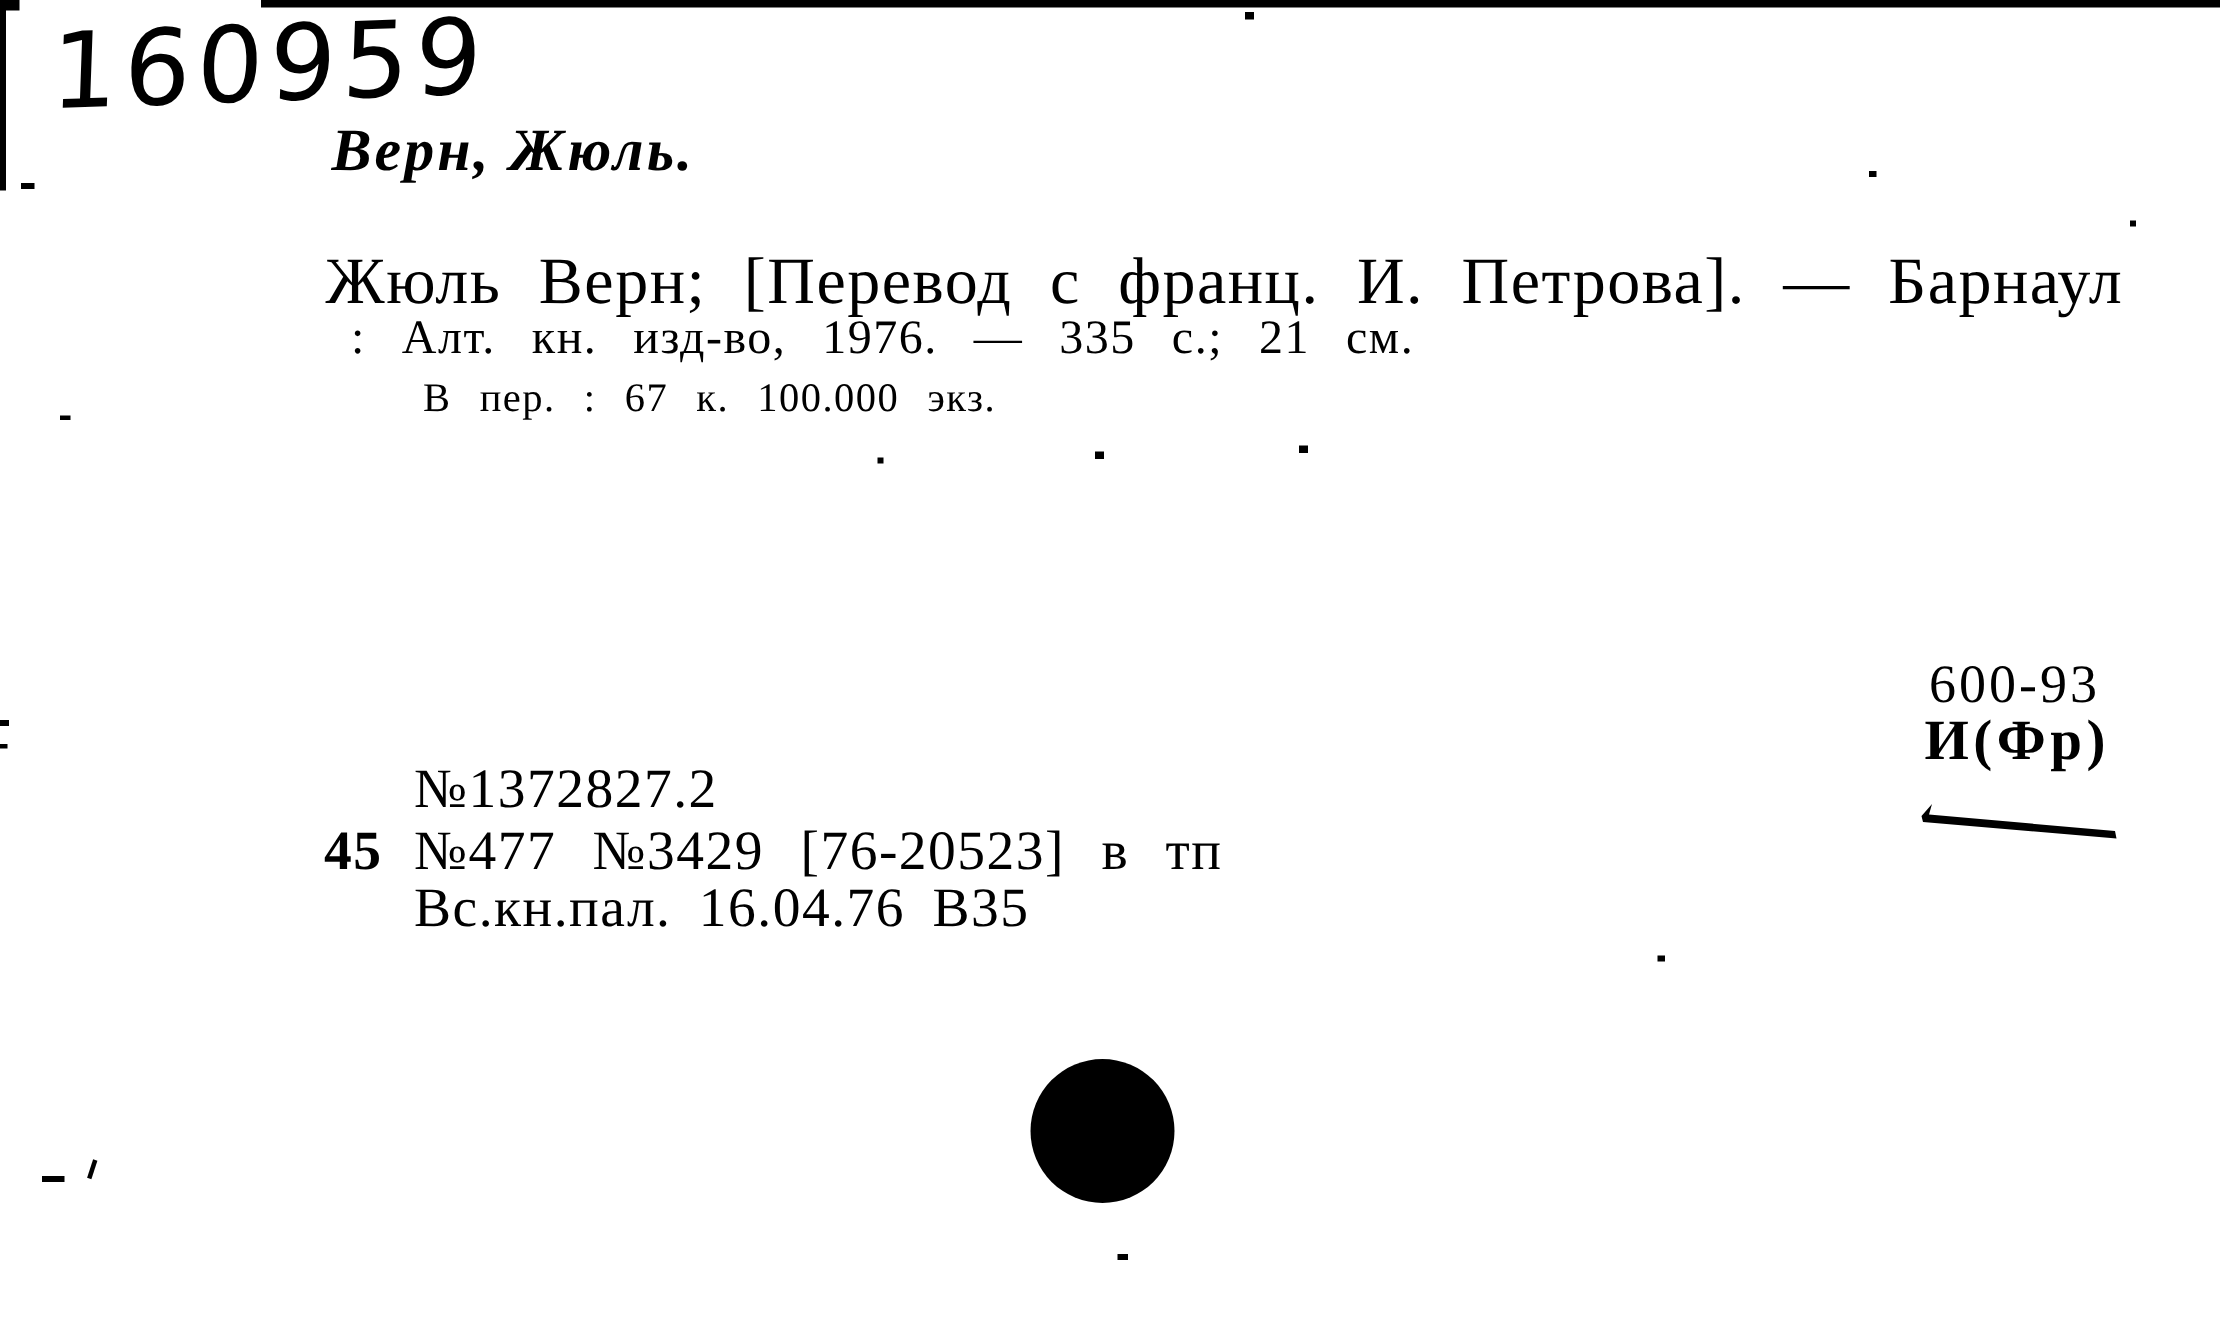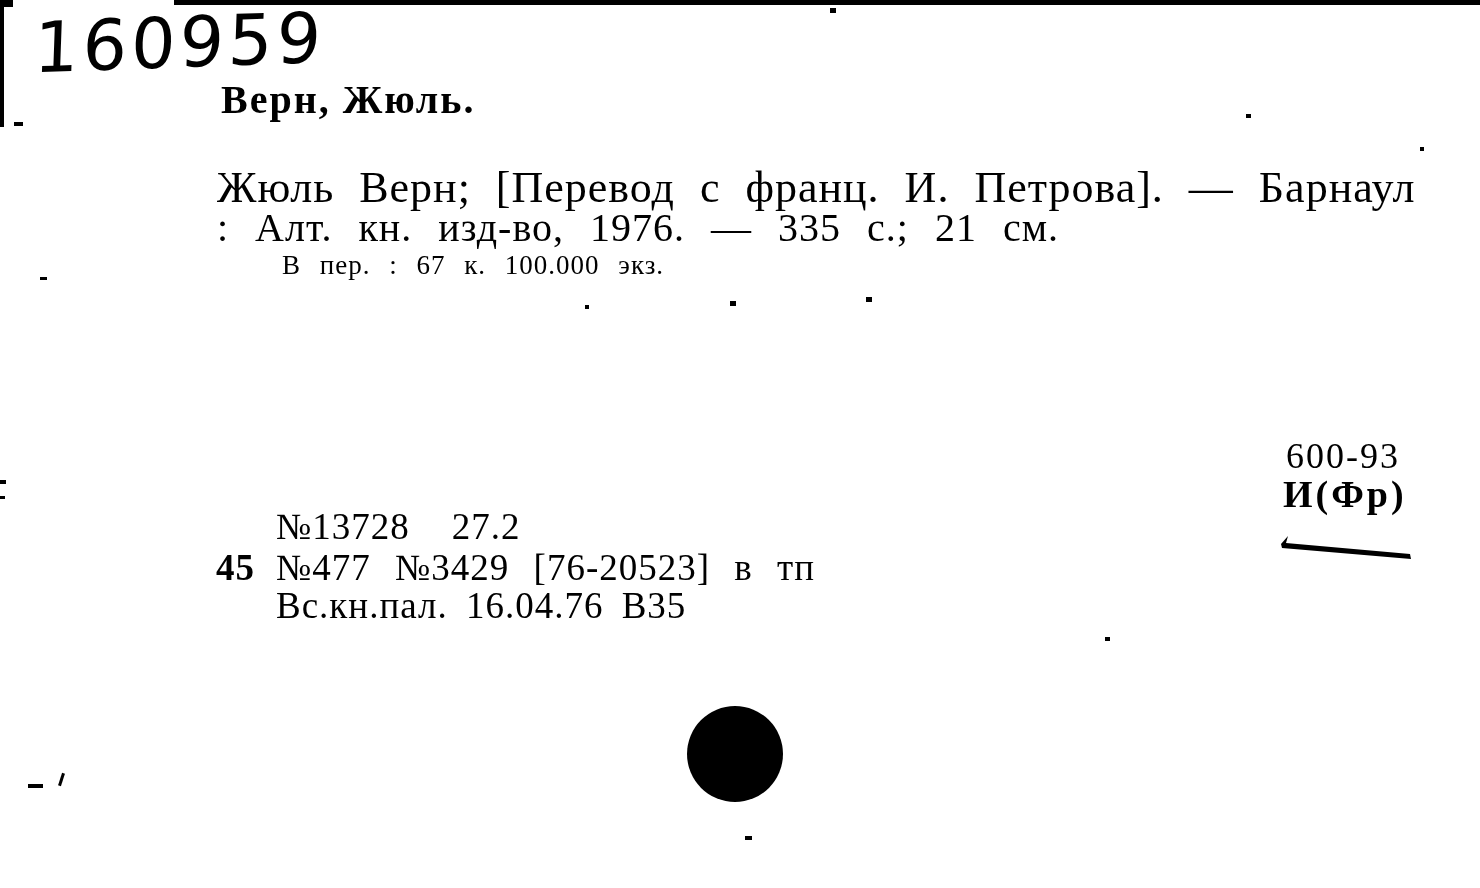--- a/index.html
+++ b/index.html
@@ -42,31 +42,31 @@
     transform: rotate(-2deg) skewX(-4deg);
     white-space: nowrap;
   }
   
   .tline {
     position: absolute;
     white-space: nowrap;
     line-height: 1;
     letter-spacing: 1px;
   }
-  .heading   { left: 221px; top: 80px;  font-size: 40px; font-weight: bold; letter-spacing: 2px; }
+  .heading   { left: 221px; top: 80px;  font-size: 40px; font-weight: bold; letter-spacing: 2px; font-style: italic; }
   .d1 { left: 256px; top: 125px; font-size: 40px; word-spacing: 24px; }
   .d2 { left: 217px; top: 166px; font-size: 44px; word-spacing: 13px; }
-  .d3 { left: 217px; top: 208px; font-size: 40px; word-spacing: 15px; }
+  .d3 { left: 234px; top: 208px; font-size: 32px; word-spacing: 15px; }
   .d4 { left: 282px; top: 252px; font-size: 27px; word-spacing: 11px; }
   .s1 { left: 282px; top: 329px; font-size: 33px; word-spacing: 12px; }
   .s2 { left: 221px; top: 360px; font-size: 33px; word-spacing: 12px; }
   .udc   { left: 1286px; top: 438px; font-size: 36px; letter-spacing: 2px; }
   .shelf { left: 1283px; top: 475px; font-size: 38px; font-weight: bold; letter-spacing: 3px; }
   .c1 { left: 276px; top: 508px; font-size: 37px; }
-  .c1 .gap { margin-left: 42px; }
+  .c1 .gap { }
   .c2pre  { left: 216px; top: 549px; font-size: 37px; font-weight: bold; }
   .c2 { left: 276px; top: 549px; font-size: 37px; word-spacing: 14px; }
   .c3 { left: 276px; top: 587px; font-size: 37px; word-spacing: 8px; }
   
   .ink-stroke {
     position: absolute;
     left: 1278px; top: 532px;
     width: 136px; height: 28px;
   }
   

